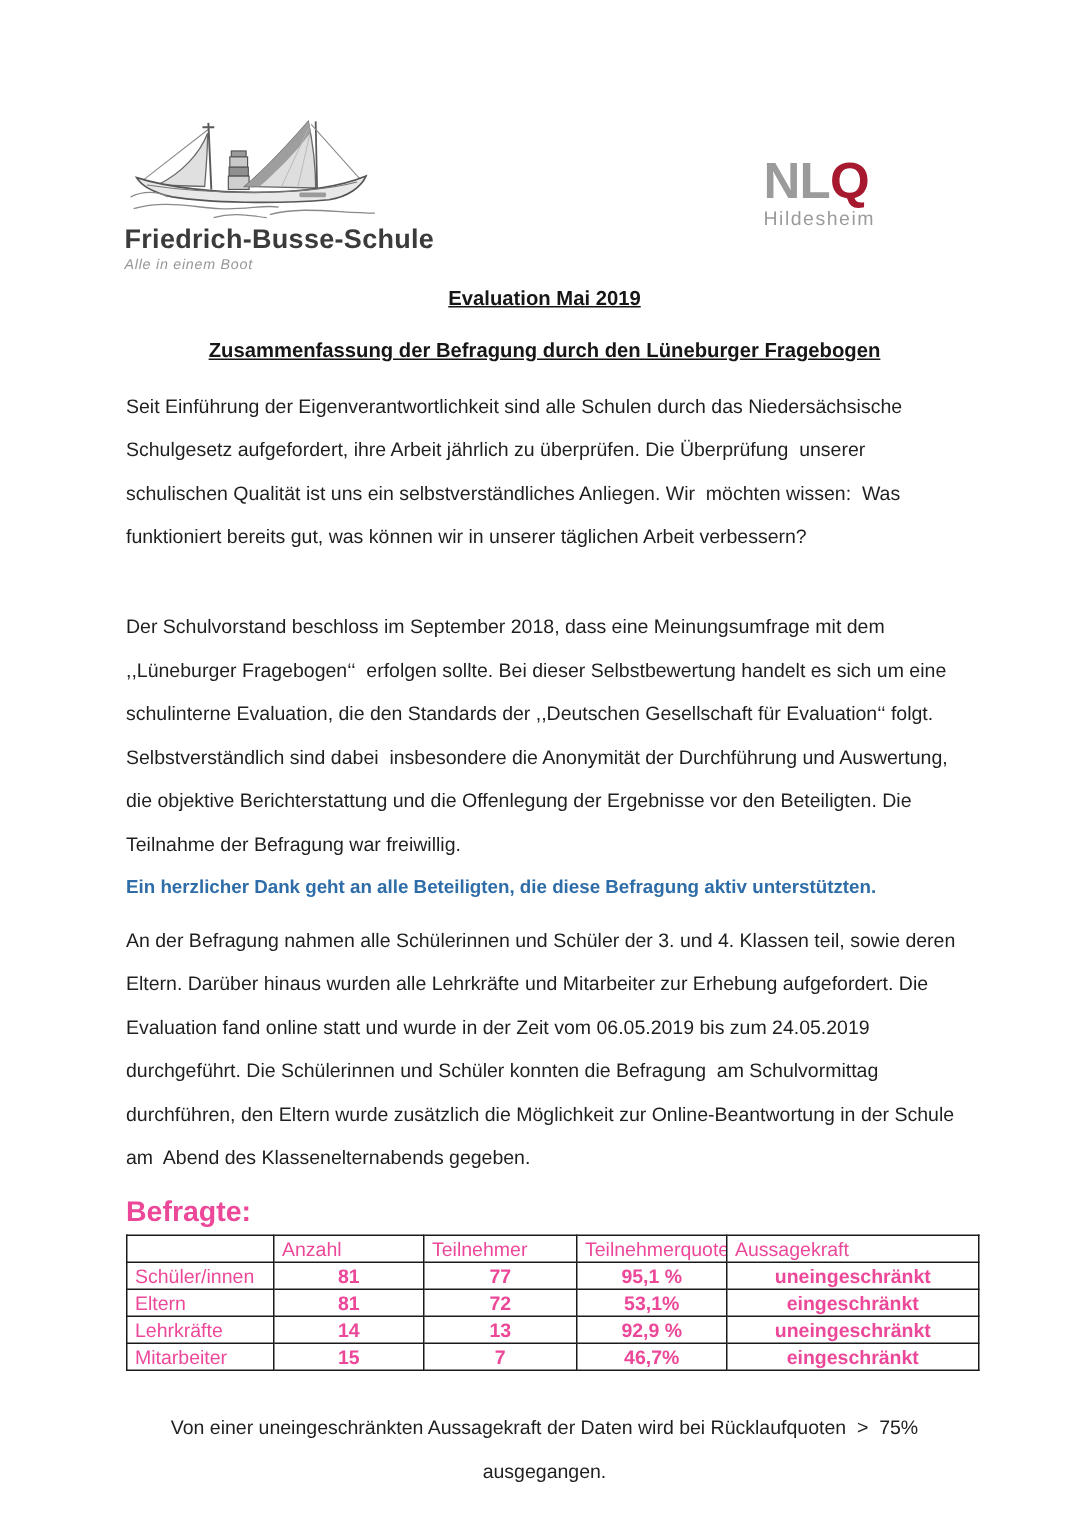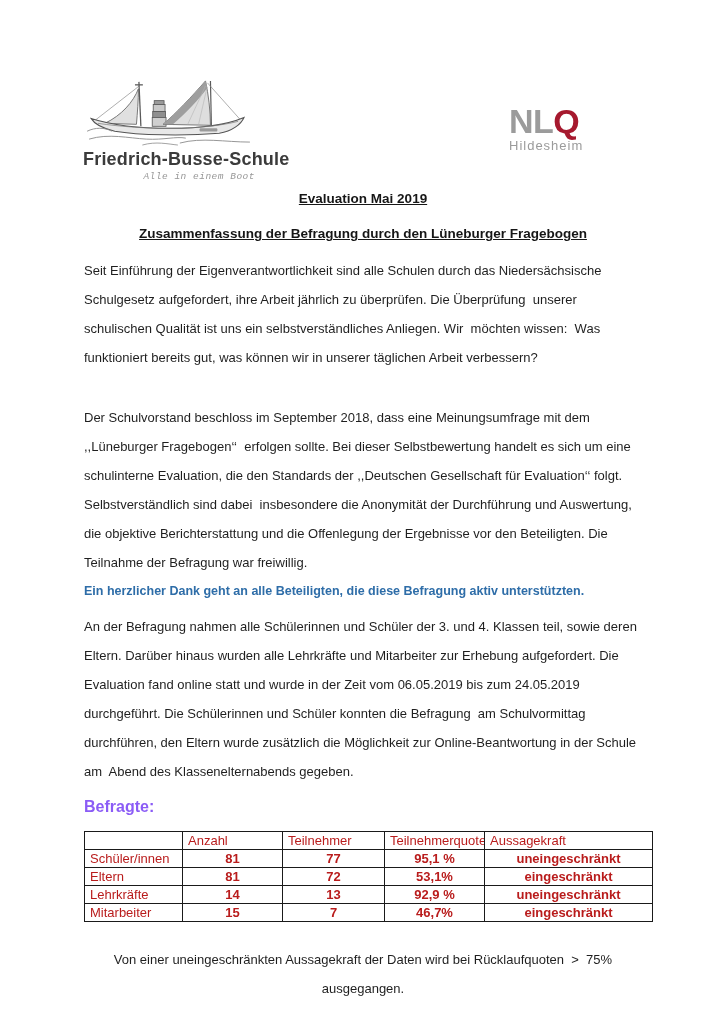--- a/index.html
+++ b/index.html
@@ -12,22 +12,22 @@
     overflow:hidden;
   }
   
   .school-logo{position:absolute;left:83px;top:74px;width:172px;}
   .school-logo svg{display:block;margin-left:2px;}
   .school-name{
     font-size:18px;font-weight:600;color:#3b3b3b;
     letter-spacing:.2px;margin-top:1px;white-space:nowrap;
   }
   .school-tagline{
-    font-family:Liberation Mono, monospace;font-style:italic;
-    font-size:9.5px;color:#979797;text-align:right;
+    font-family:Liberation Sans, sans-serif;font-style:italic;
+    font-size:9.5px;color:#979797;text-align:left;
     margin-top:1px;letter-spacing:.5px;
   }
   .nlq-logo{position:absolute;left:509px;top:104px;}
   .nlq-letters{
     font-size:34px;font-weight:700;line-height:34px;
     letter-spacing:-.5px;white-space:nowrap;
   }
   .nlq-gray{color:#9b9b9b;}
   .nlq-red{color:#a6192e;}
   .nlq-city{
@@ -51,25 +51,25 @@
   .thanks{
     margin:6px 0 0 0;font-size:12.5px;font-weight:700;
     color:#2e6da8;line-height:17px;white-space:nowrap;
   }
   .auswertung{
     margin:16px 0 0 0;font-size:13px;font-weight:700;
     line-height:20.5px;text-decoration:underline;
     white-space:pre-wrap;color:#161616;
   }
   .para-befragung{margin-top:12px;}
-  .befragte{margin:12px 0 0 0;font-size:16px;font-weight:700;color:#8b5cf6;}
+  .befragte{margin:12px 0 0 0;font-size:19px;font-weight:700;color:#ec4899;}
   
   table.participants{
     border-collapse:collapse;table-layout:fixed;
-    width:568px;margin-top:15px;font-size:13px;color:#b91c1c;
+    width:568px;margin-top:3px;font-size:13px;color:#ec4899;
   }
   table.participants th,
   table.participants td{
     border:1.5px solid #1a1a1a;height:17px;
     padding:0 5px;white-space:nowrap;overflow:hidden;
   }
   table.participants th{font-weight:400;text-align:left;}
   td.cell-label{text-align:left;font-weight:400;}
   td.cell-num,td.cell-quote,td.cell-aussage{text-align:center;font-weight:700;}
   .closing{margin-top:23px;text-align:center;}

